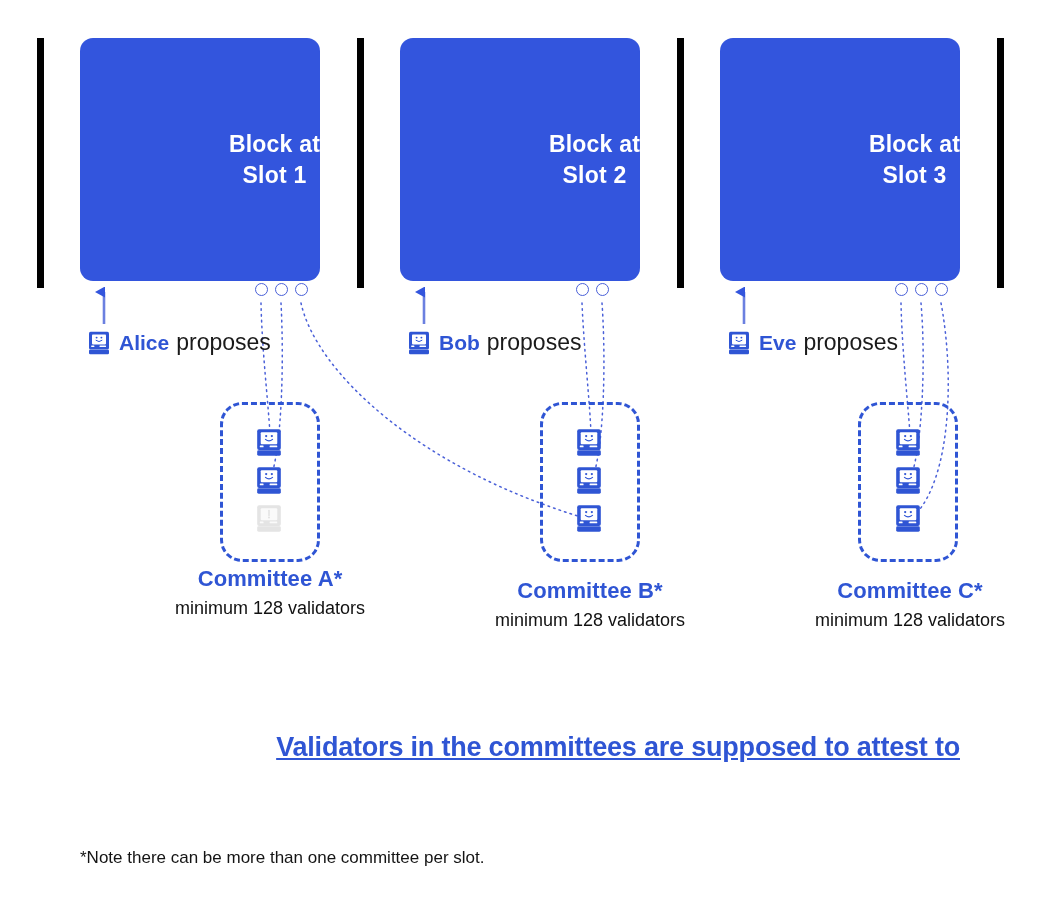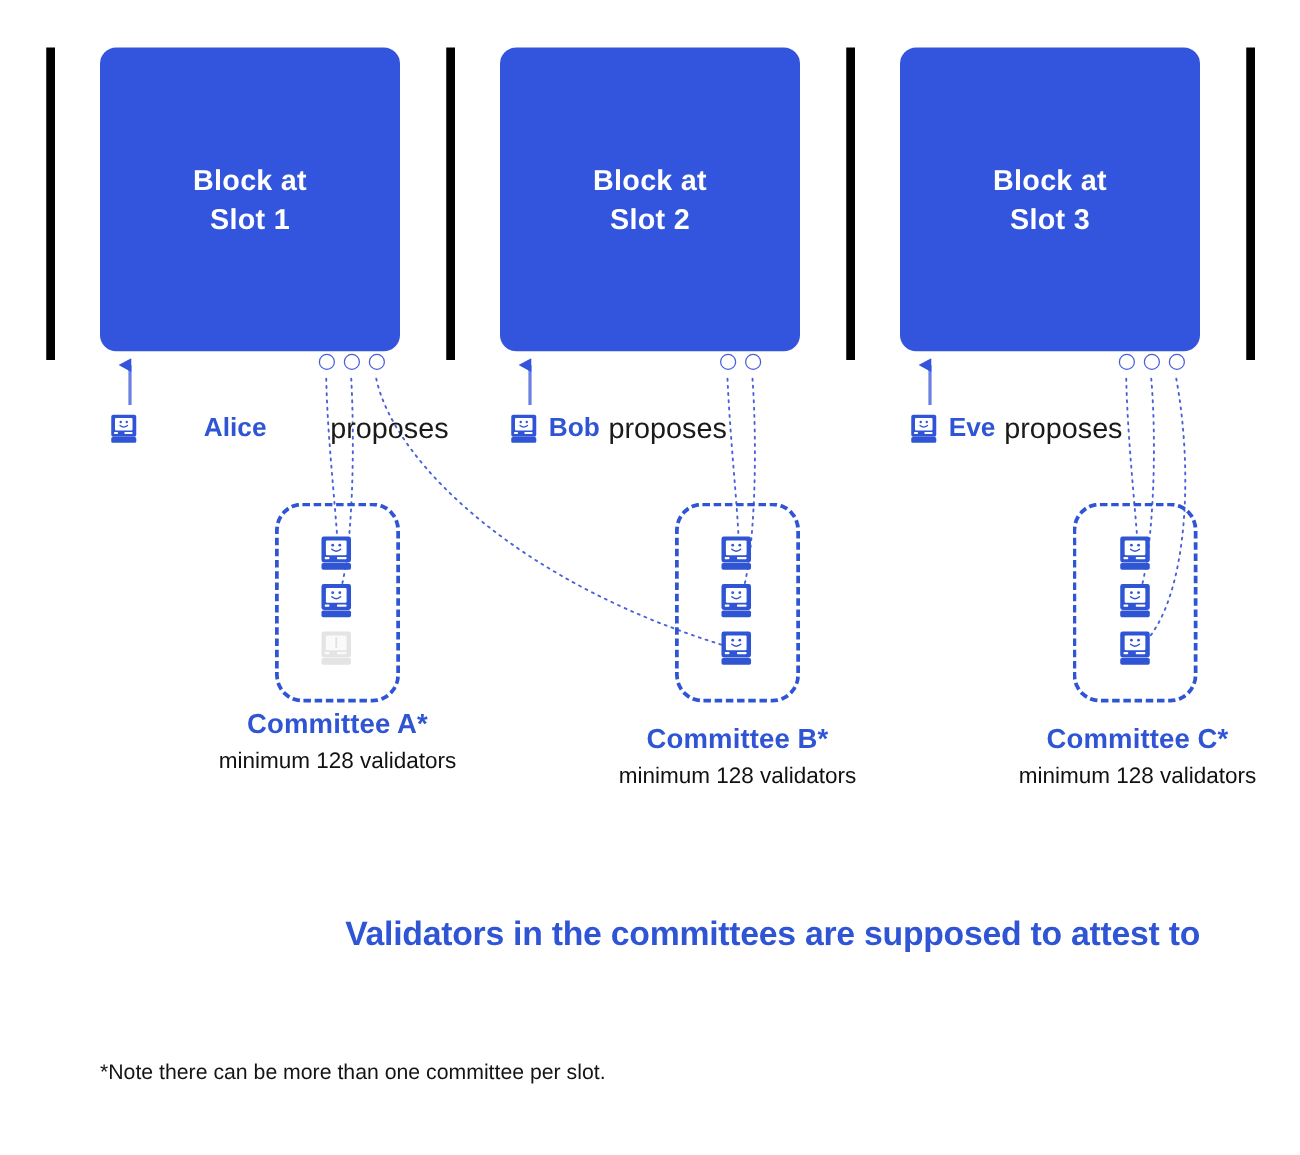--- a/index.html
+++ b/index.html
@@ -42,21 +42,21 @@
   .block {
     position: absolute;
     top: 38px;
     width: 240px;
     height: 243px;
     background: #3355dd;
     border-radius: 13px;
     color: #ffffff;
     display: flex;
     align-items: center;
-    justify-content: center;
+    justify-content: flex-end;
     text-align: center;
     font-size: 23px;
     font-weight: bold;
     line-height: 1.33;
     letter-spacing: 0.2px;
   }
   .block .block-line { display: block; }
 
   
   .att-dot {
@@ -136,21 +136,21 @@
     top: 728px;
     width: 880px;
     text-align: right;
     color: #2f55d4;
     font-weight: bold;
     font-size: 27px;
     line-height: 1.42;
     letter-spacing: -0.2px;
     font-stretch: condensed;
   }
-  #headline .hl-line { display: block; }
+  #headline .hl-line { display: block; text-decoration: underline; }
 
   
   #footnote {
     position: absolute;
     left: 80px;
     top: 848px;
     width: 880px;
     text-align: left;
     color: #141414;
     font-size: 17px;
@@ -200,21 +200,21 @@
   <div class="block" style="left:80px;">
     <div>
       <span class="block-line">Block at</span>
       <span class="block-line">Slot 1</span>
     </div>
   </div>
   <div class="att-dot" style="left:255px; top:283px;"></div>
   <div class="att-dot" style="left:275px; top:283px;"></div>
   <div class="att-dot" style="left:295px; top:283px;"></div>
 
-  <div class="proposer" style="left:88px; top:329px;gap:44px;">
+  <div class="proposer" style="left:88px; top:329px;">
     <span class="mac">
       <svg width="22" height="24" viewBox="0 0 22 24" xmlns="http://www.w3.org/2000/svg">
         <rect x="1" y="0.8" width="20" height="17.5" rx="1.6" fill="#2f55d4"></rect>
         <rect x="4" y="3.4" width="14" height="10" rx="0.8" fill="#ffffff"></rect>
         <circle cx="8.6" cy="6.6" r="0.95" fill="#2f55d4"></circle>
         <circle cx="13.4" cy="6.6" r="0.95" fill="#2f55d4"></circle>
         <path d="M8 9.4 q3 2.6 6 0" stroke="#2f55d4" stroke-width="1" fill="none" stroke-linecap="round"></path>
         <rect x="1" y="18.6" width="20" height="4.6" rx="1.2" fill="#2f55d4"></rect>
         <rect x="3.2" y="14.6" width="3.2" height="1.5" rx="0.5" fill="#ffffff"></rect>
         <rect x="11.5" y="14.6" width="6.5" height="1.5" rx="0.5" fill="#ffffff"></rect>

